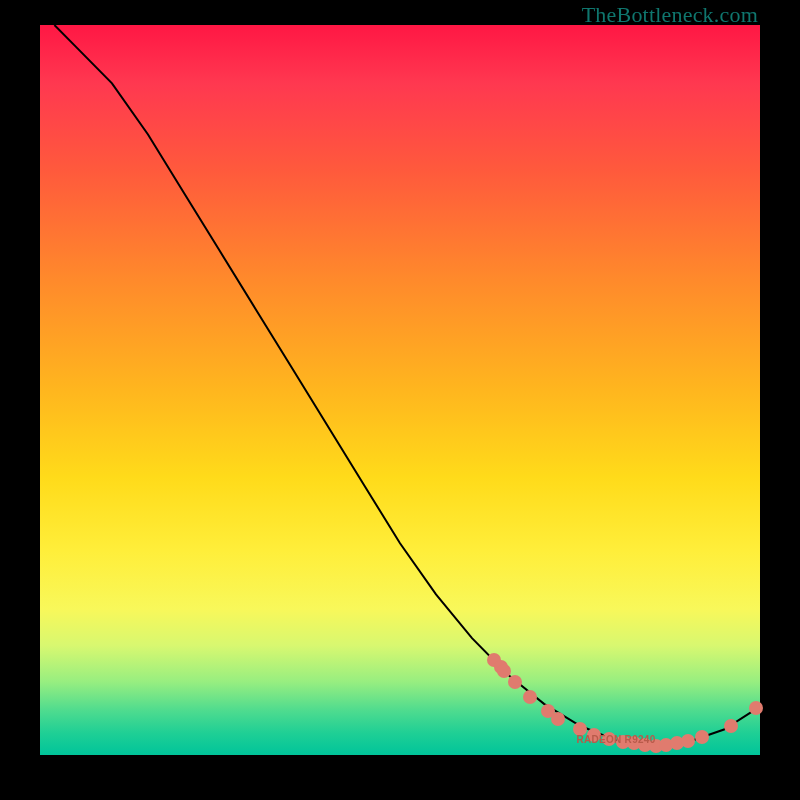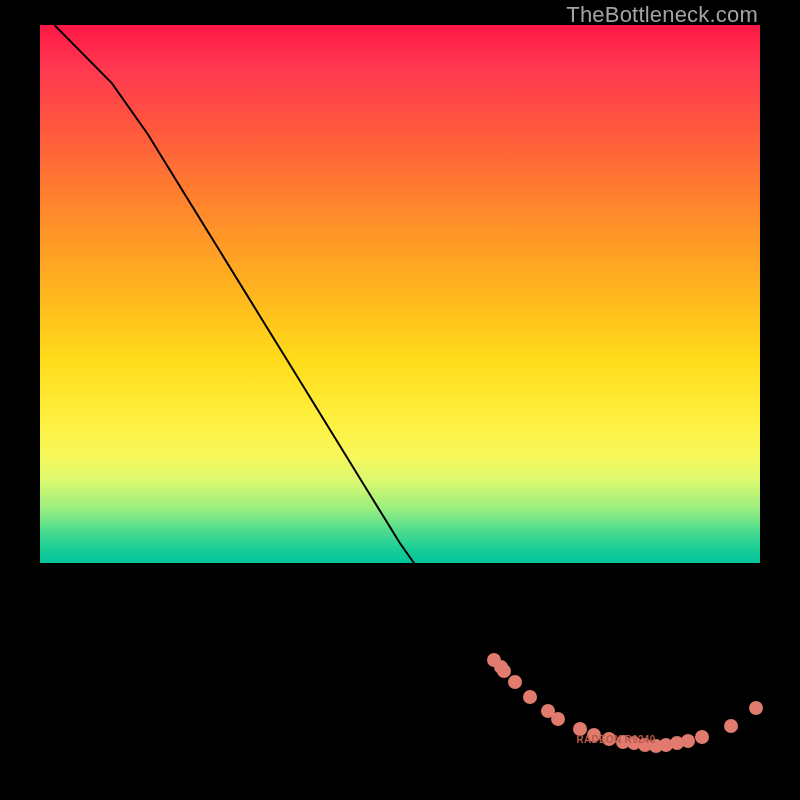--- a/index.html
+++ b/index.html
@@ -8,21 +8,21 @@
     height: 800px;
     background: #000;
     position: relative;
     overflow: hidden;
   }
   .chart-container {
     position: absolute;
     left: 40px;
     top: 25px;
     width: 720px;
-    height: 538px;
+    height: 730px;
   }
   .gradient-bg {
     position: absolute;
     inset: 0;
     background: linear-gradient(to bottom,
       #ff1744 0%,
       #ff3850 8%,
       #ff5a3c 20%,
       #ff8a2b 35%,
       #ffb61e 50%,
@@ -33,24 +33,24 @@
       #97ee80 90%,
       #4ddb8f 94%,
       #1fcf95 97%,
       #00c49a 100%
     );
   }
   .watermark {
     position: absolute;
     top: 2px;
     right: 42px;
-    font-family: Liberation Sans, sans-serif;
+    font-family: Liberation Serif, serif;
     font-size: 22px;
     font-weight: 500;
-    color: #a3a3a3;
+    color: #0f766e;
     letter-spacing: 0.2px;
   }
   .curve-layer {
     position: absolute;
     inset: 0;
   }
   .point {
     position: absolute;
     width: 14px;
     height: 14px;

